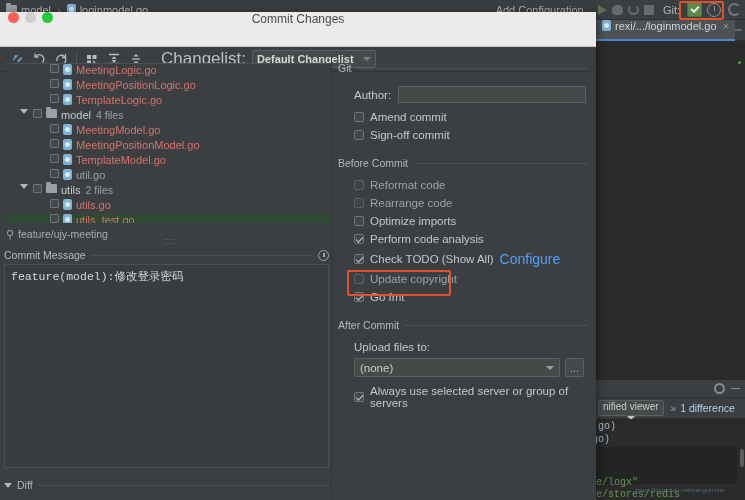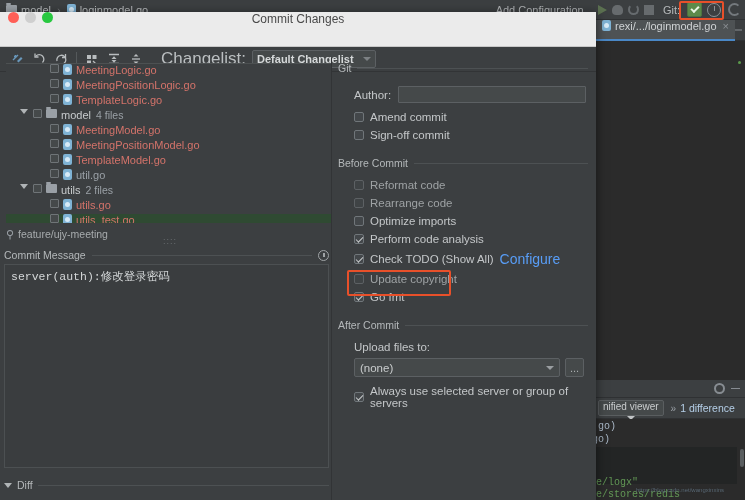--- a/index.html
+++ b/index.html
@@ -446,21 +446,21 @@
       </div>
       <div class="splitter-dots">::::</div>
 
       <div class="cm-head">
         <span class="lbl">Commit Message</span>
         <span class="rule"></span>
         <span class="clock-ic"></span>
       </div>
 
       <div class="cm-box">
-        <div class="cm-text">server(auth):修改登录密码</div>
+        <div class="cm-text">feature(model):修改登录密码</div>
       </div>
 
       <div class="diff-head">
         <span class="tri-dn"></span>
         <span class="lbl">Diff</span>
         <span class="rule"></span>
       </div>
 
       <div class="diff-toolbar">
         <span class="dtb">

